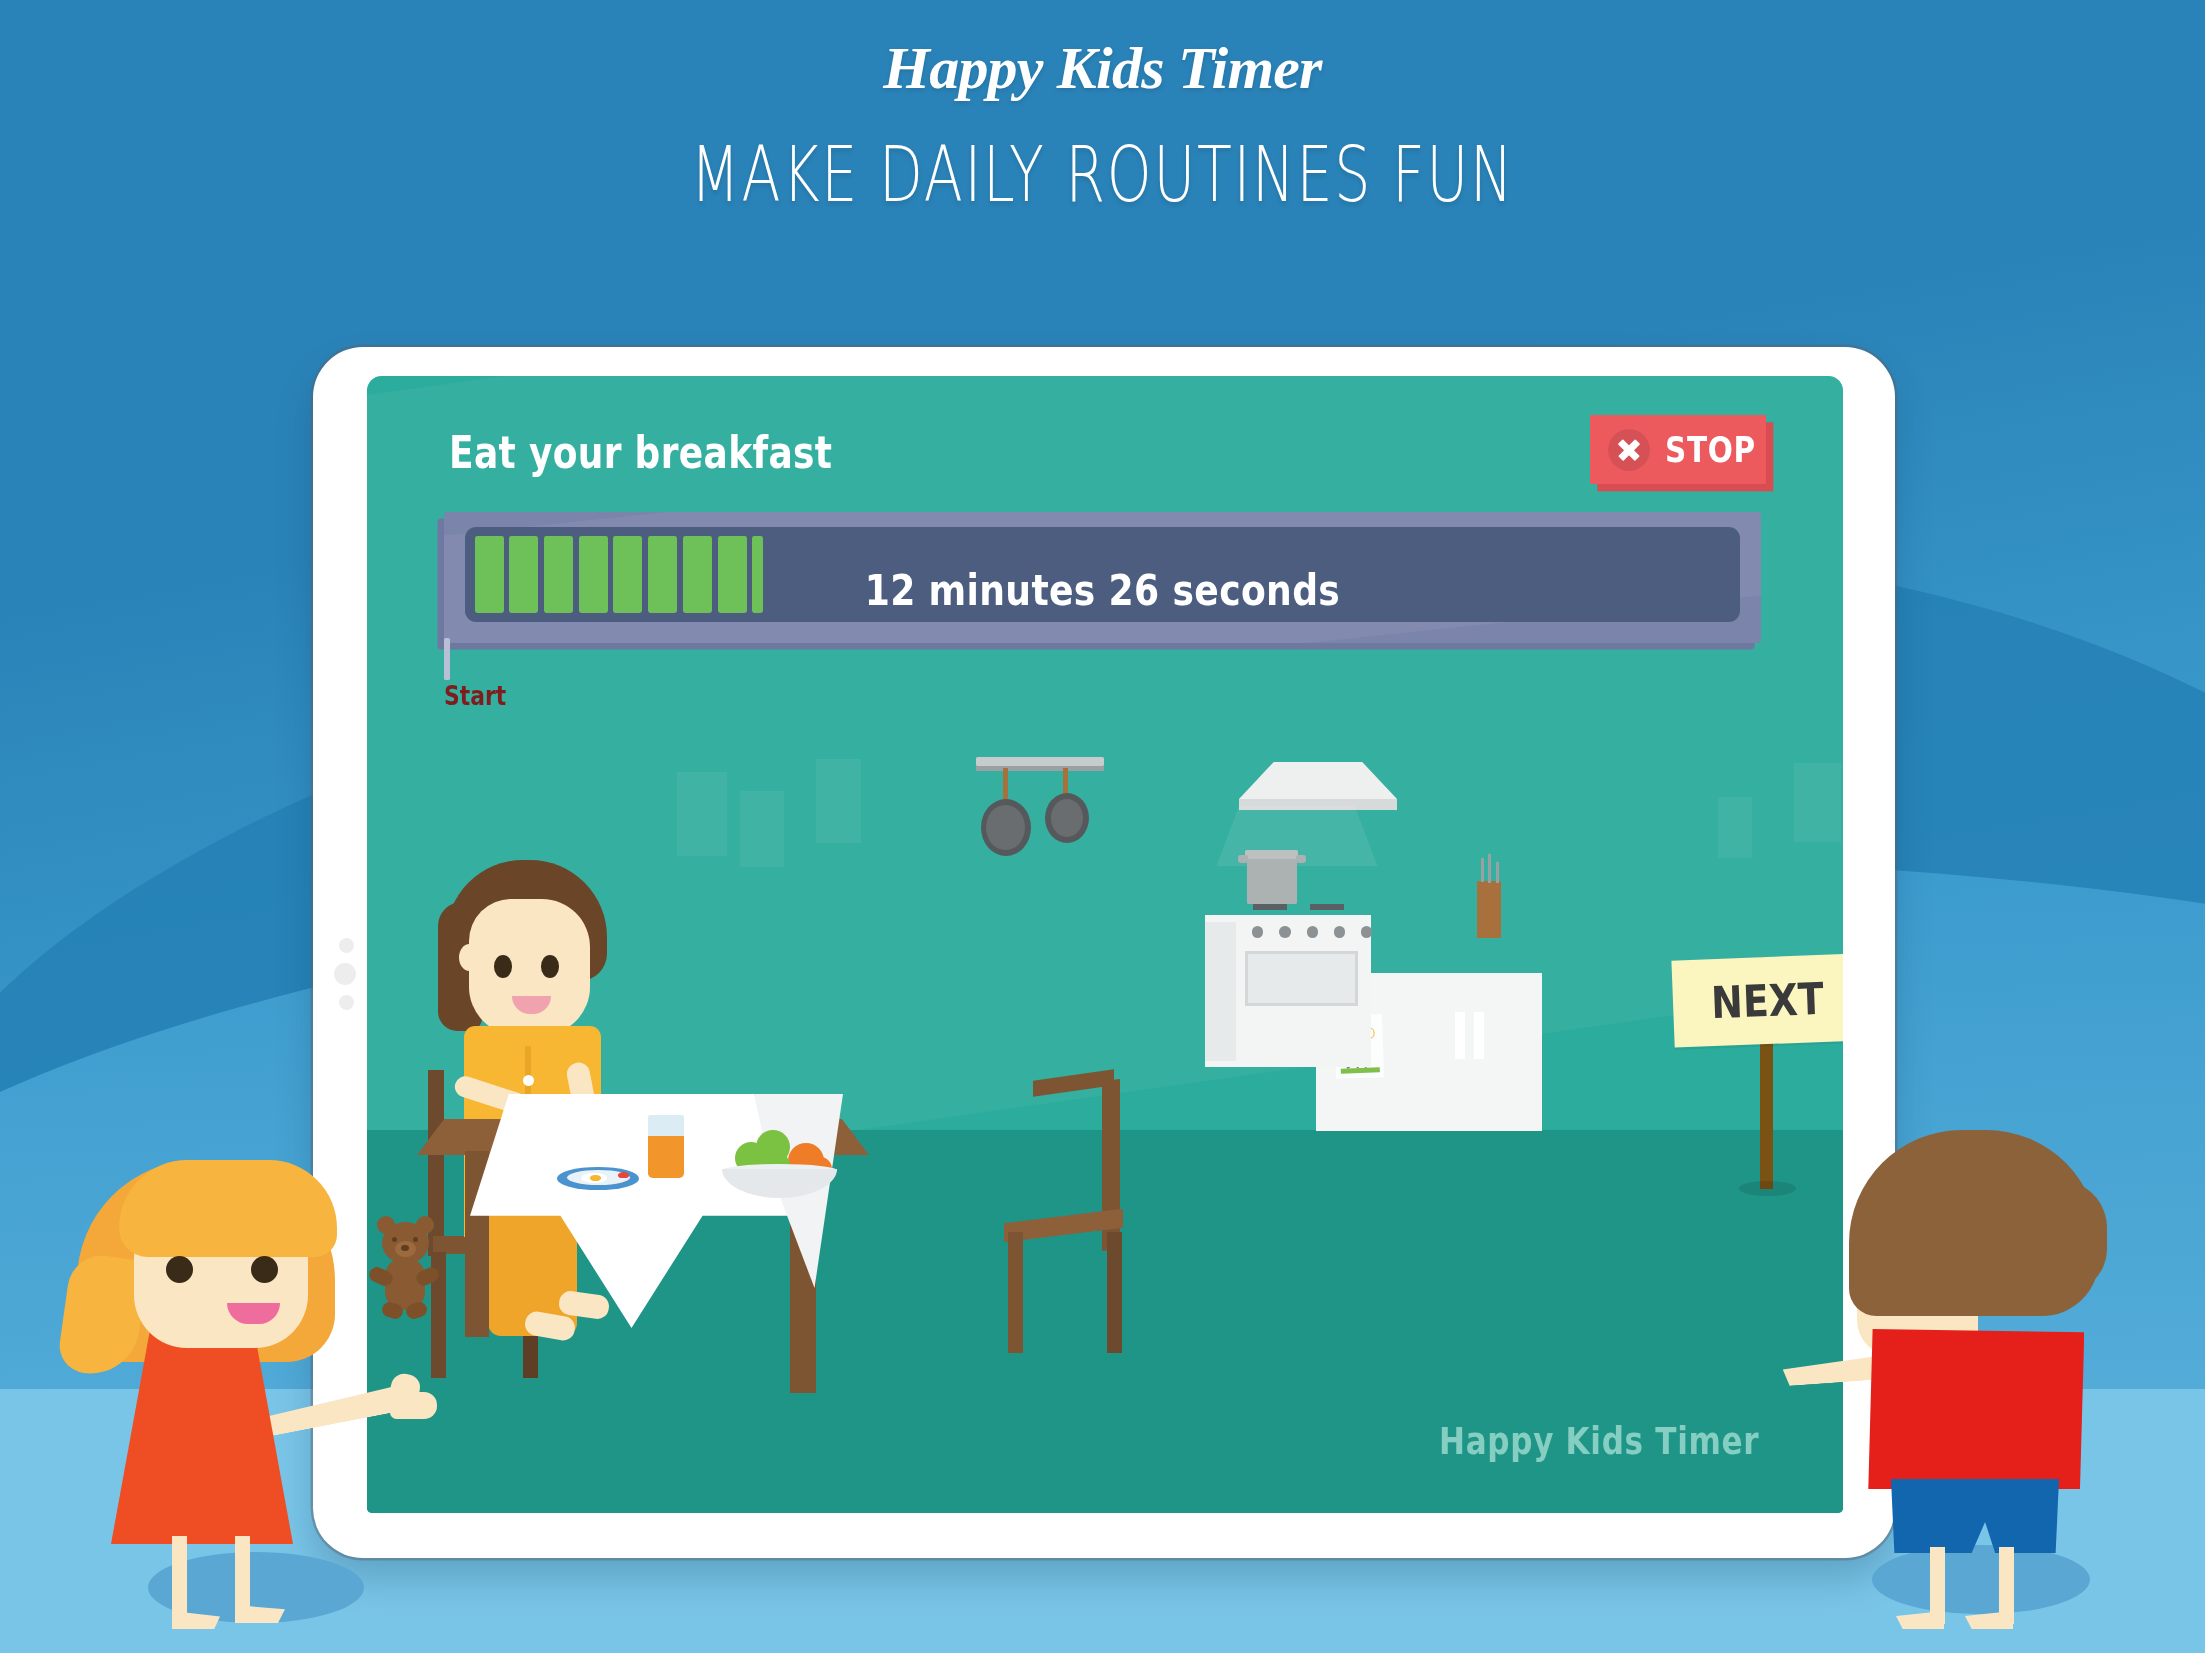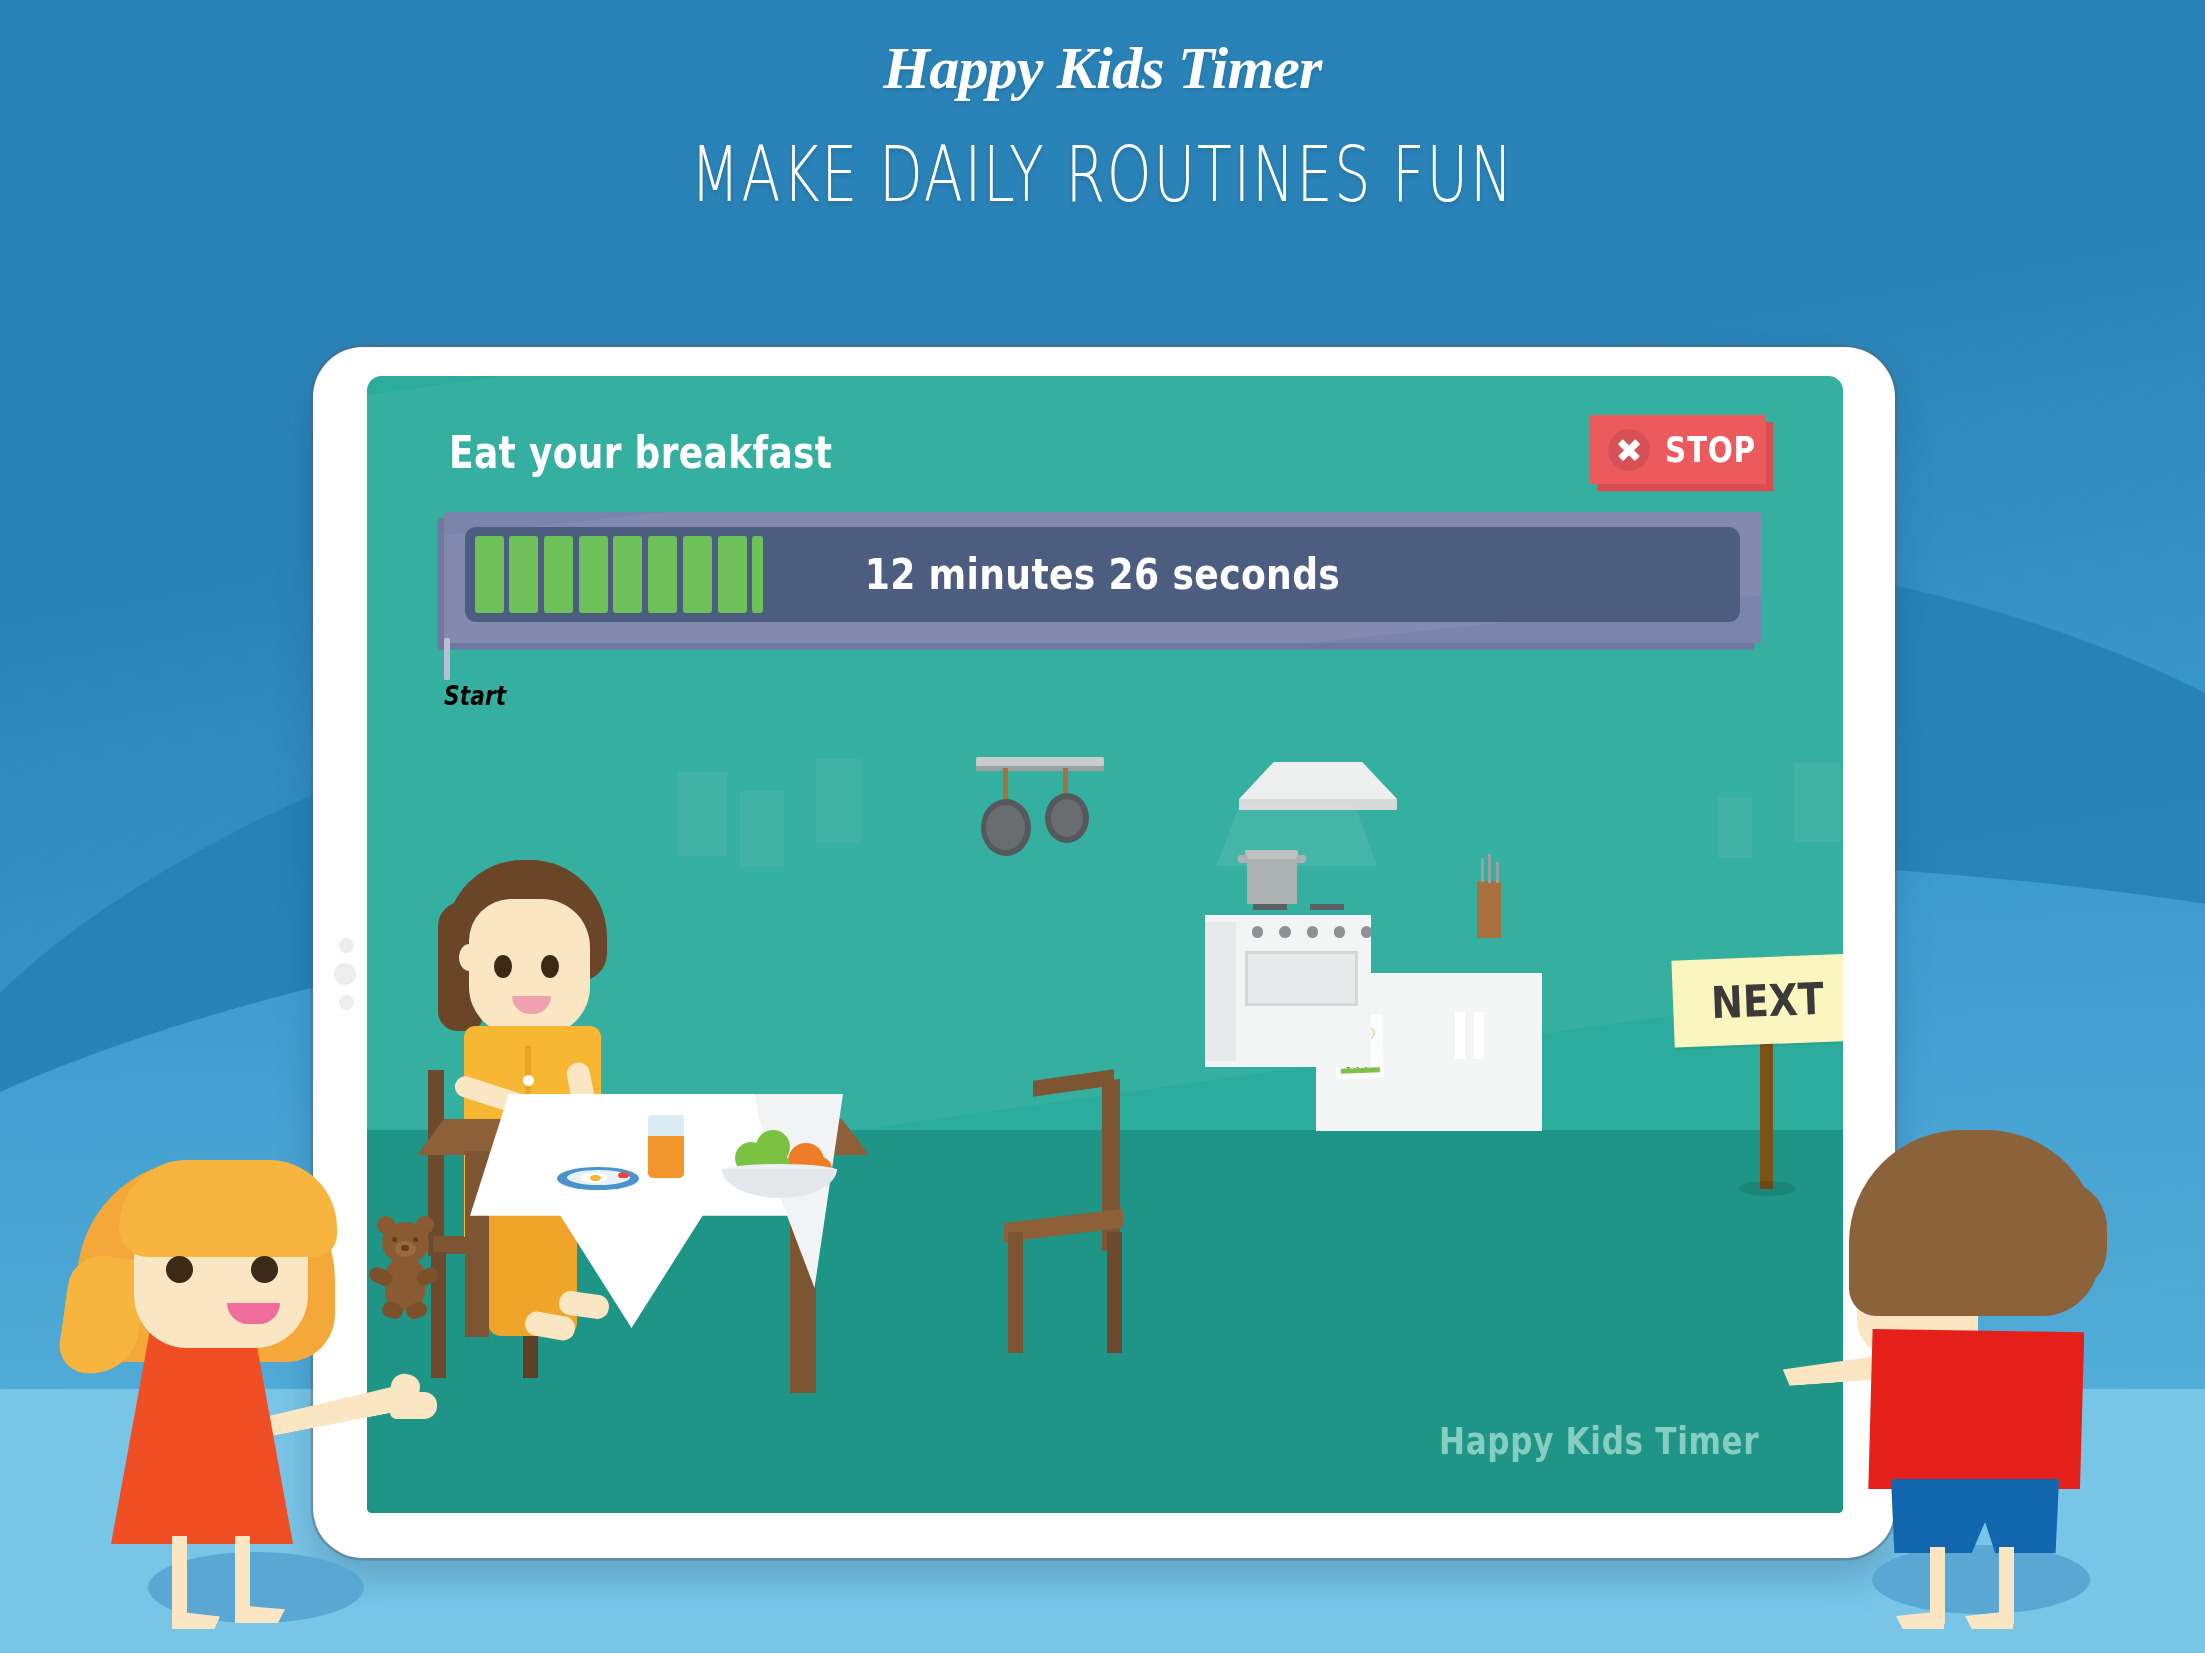--- a/index.html
+++ b/index.html
@@ -142,34 +142,34 @@
   #progress-fill {
     position:absolute; left:9.7px; top:9px; height:77px;
     display:flex; gap:5.7px;
   }
   #progress-fill span {
     display:block; width:29px; height:77px;
     background:#6dc158; border-radius:2.4px;
   }
   #progress-fill span.part { width:11.3px; }
   #timer-text {
-    position:absolute; left:0; right:0; top:0; height:95px;
+    position:absolute; left:0; right:0; top:16px; height:95px;
     display:flex; align-items:center; justify-content:center;
     font-family:"DejaVu Sans", sans-serif;
     font-weight:bold; font-size:42px; color:#fff;
     letter-spacing:0.4px;
   }
   #timer-text span { display:inline-block; transform:scaleX(.86); }
 
   .tick { position:absolute; width:5.7px; height:42px; background:#b9bfd4; border-radius:1.6px; }
   #tick-start { left:77px; top:262px; }
   .tick-label {
     position:absolute;
     font-family:"DejaVu Sans", sans-serif;
-    font-weight:bold; font-size:26px; color:#000000;font-style:italic;
+    font-weight:bold; font-size:26px; color:#7f1d1d;
   }
   .tick-label span { display:inline-block; transform:scaleX(.84); transform-origin:left center; }
   #label-start { left:77px; top:305px; }
 
   
   #scene { position:absolute; left:0; top:339px; right:0; bottom:0; overflow:hidden; }
   #scene .floor-teal {
     position:absolute; left:0; right:0; bottom:0; height:48%;
     background:#1f9588;
   }

